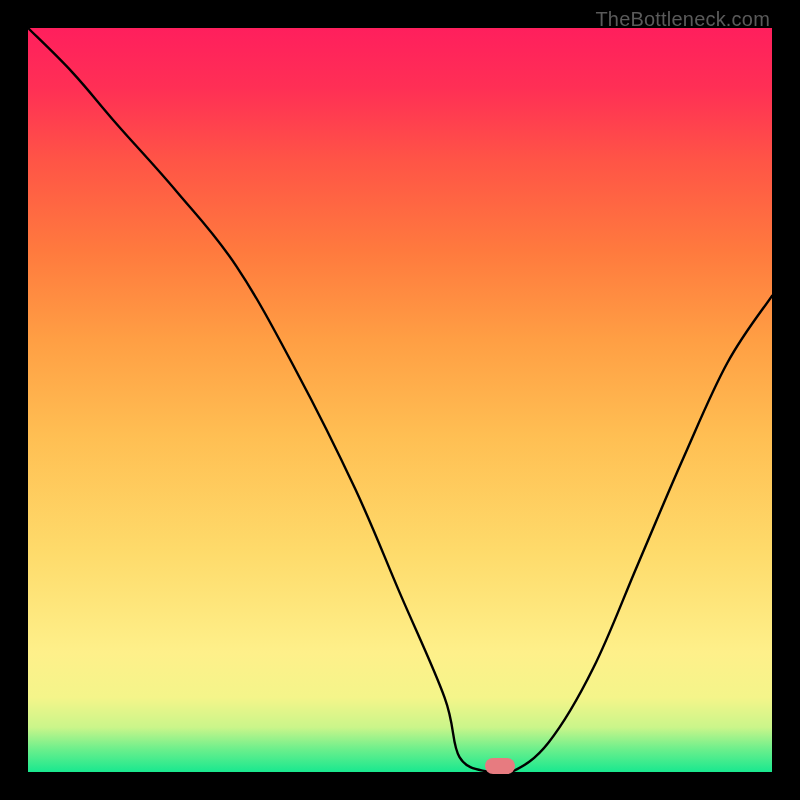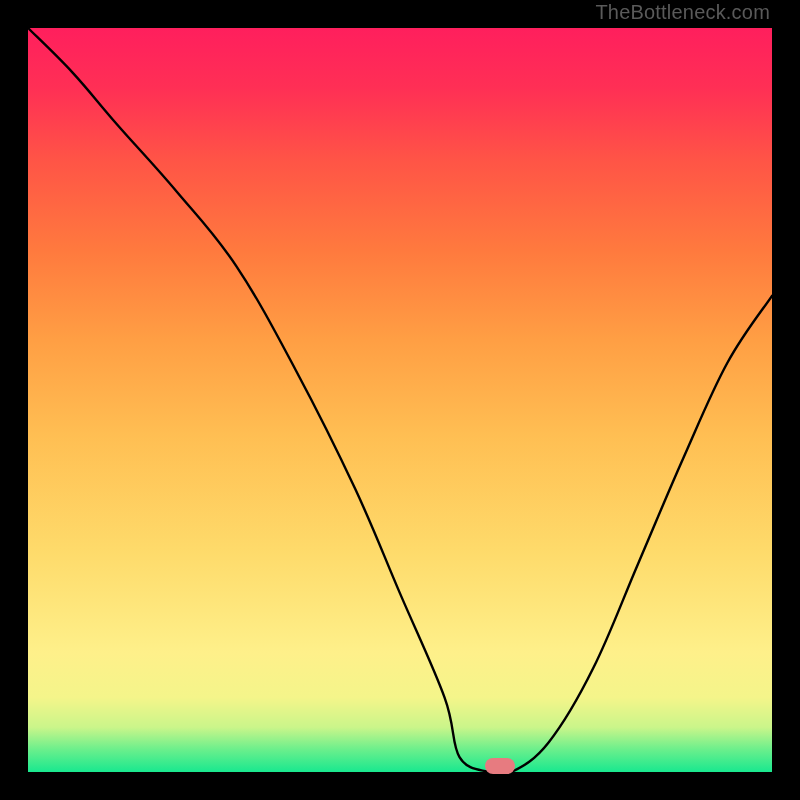--- a/index.html
+++ b/index.html
@@ -34,21 +34,21 @@
       #ffbf53 45%,
       #ff9f44 58%,
       #ff7a3e 70%,
       #ff5546 82%,
       #ff2f55 92%,
       #ff1f5d 100%
     );
   }
   .watermark {
     position: absolute;
-    top: 1px;
+    top: 8px;
     right: 30px;
     color: #5a5a5a;
     font-size: 20px;
     font-weight: 500;
     letter-spacing: 0.2px;
     user-select: none;
   }
   svg.curve {
     position: absolute;
     left: 0;

